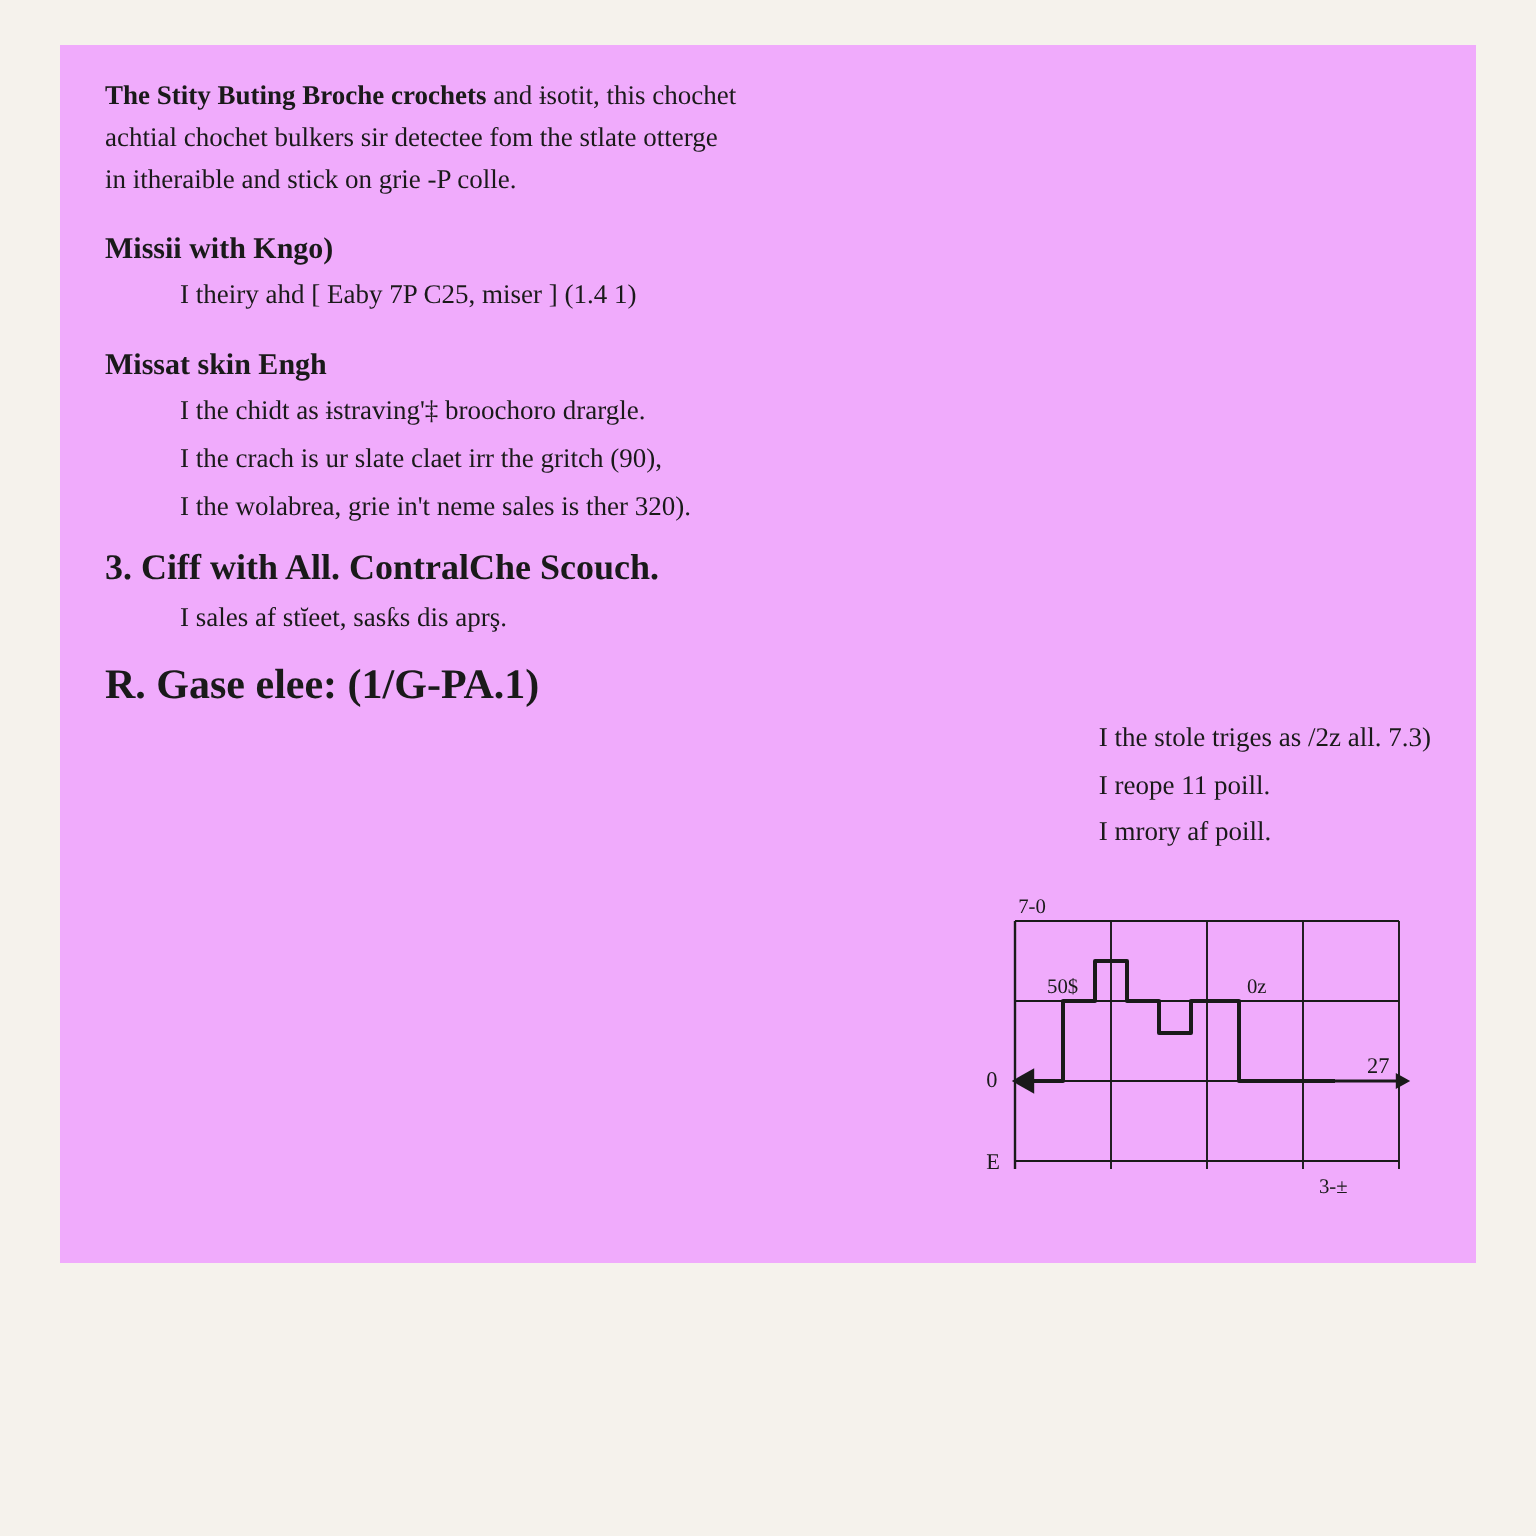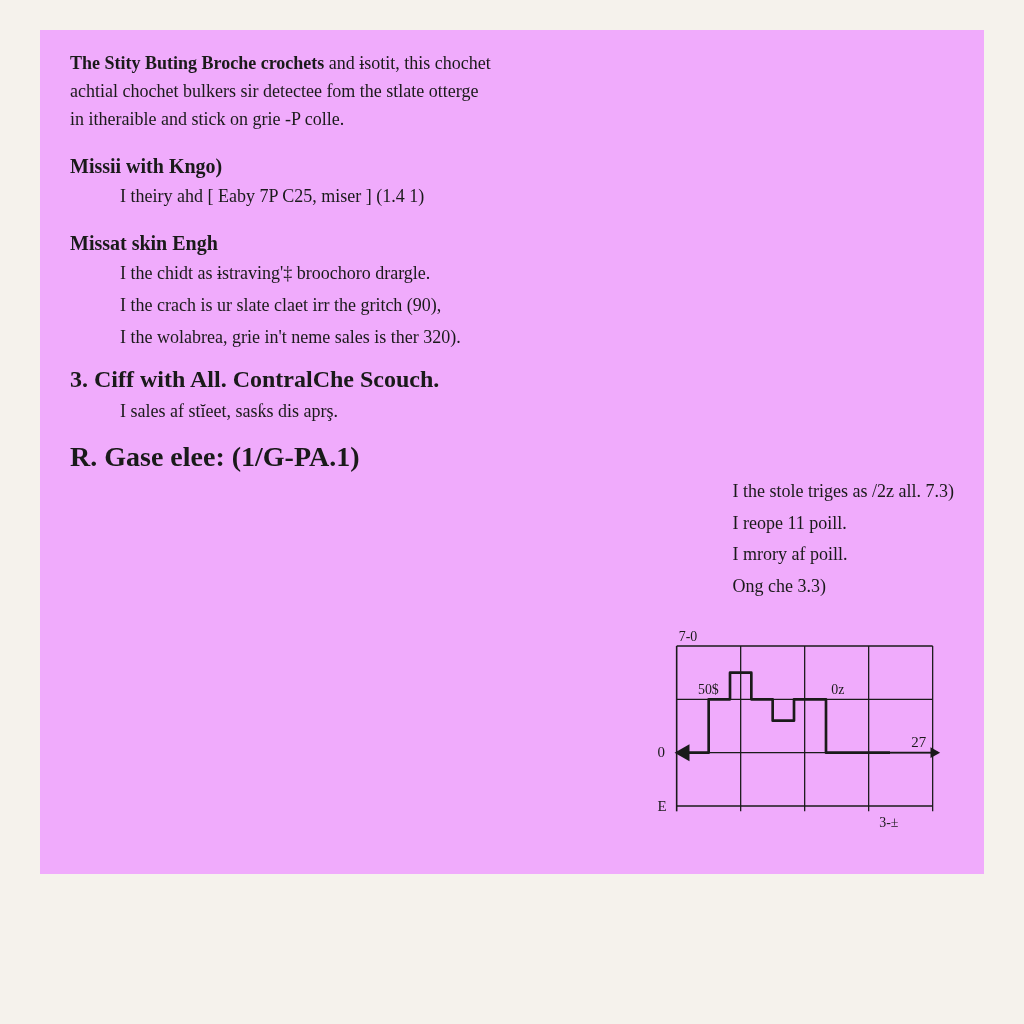--- a/index.html
+++ b/index.html
@@ -103,21 +103,20 @@
   <div class="section-heading-numbered">3. Ciff with All. ContralChe Scouch.</div>
   <div class="indented-item">I sales af stĭeet, sasƙs dis aprş.</div>
 
   <div class="section-heading-r">R. Gase elee: (1/G-PA.1)</div>
 
   <div class="bottom-section">
     <div class="bottom-text">
       <div class="indented-item">I the stole triges as /2z all. 7.3)</div>
       <div class="indented-item">I reope 11 poill.</div>
       <div class="indented-item">I mrory af poill.</div>
-      <div class="indented-item">Ong che 3.3)</div>
     </div>
 
     <div class="diagram-container">
       <svg class="diagram-svg" viewBox="0 0 300 220" xmlns="http://www.w3.org/2000/svg">
 
         <line x1="40" y1="30" x2="280" y2="30" stroke="#1a1a1a" stroke-width="1.2"></line>
         <line x1="40" y1="80" x2="280" y2="80" stroke="#1a1a1a" stroke-width="1.2"></line>
         <line x1="40" y1="130" x2="280" y2="130" stroke="#1a1a1a" stroke-width="1.2"></line>
         <line x1="40" y1="180" x2="280" y2="180" stroke="#1a1a1a" stroke-width="1.2"></line>
 

